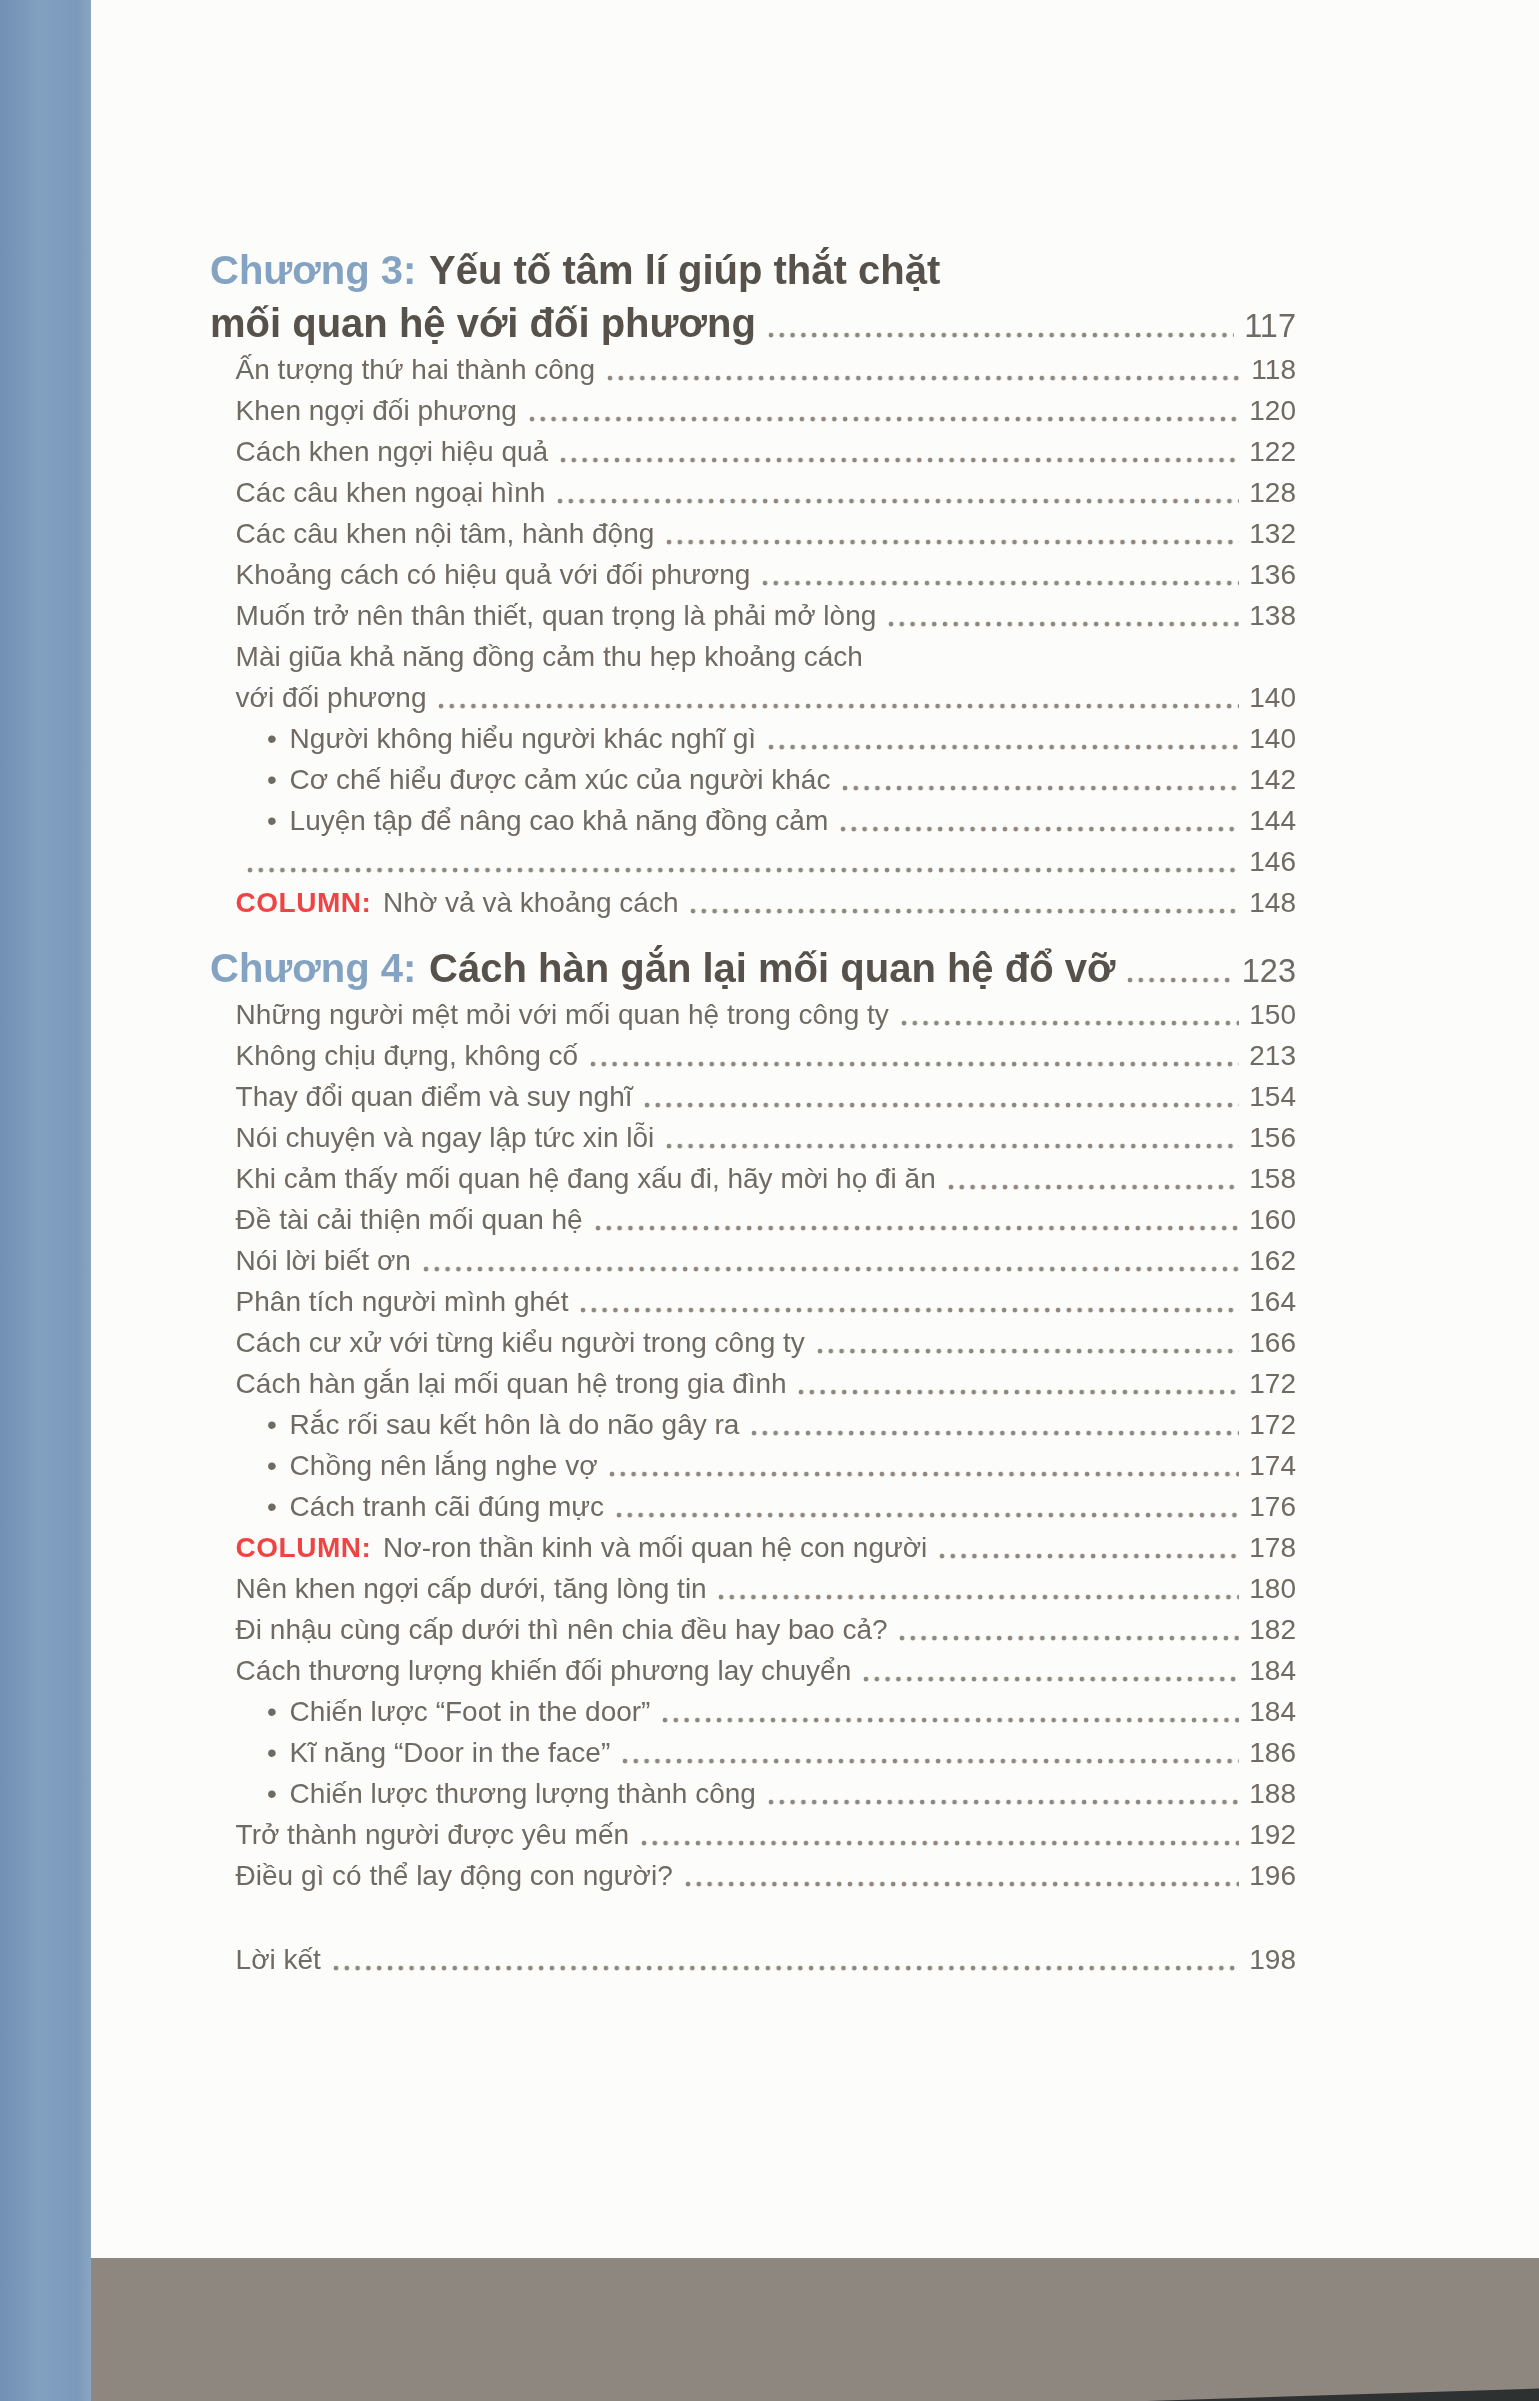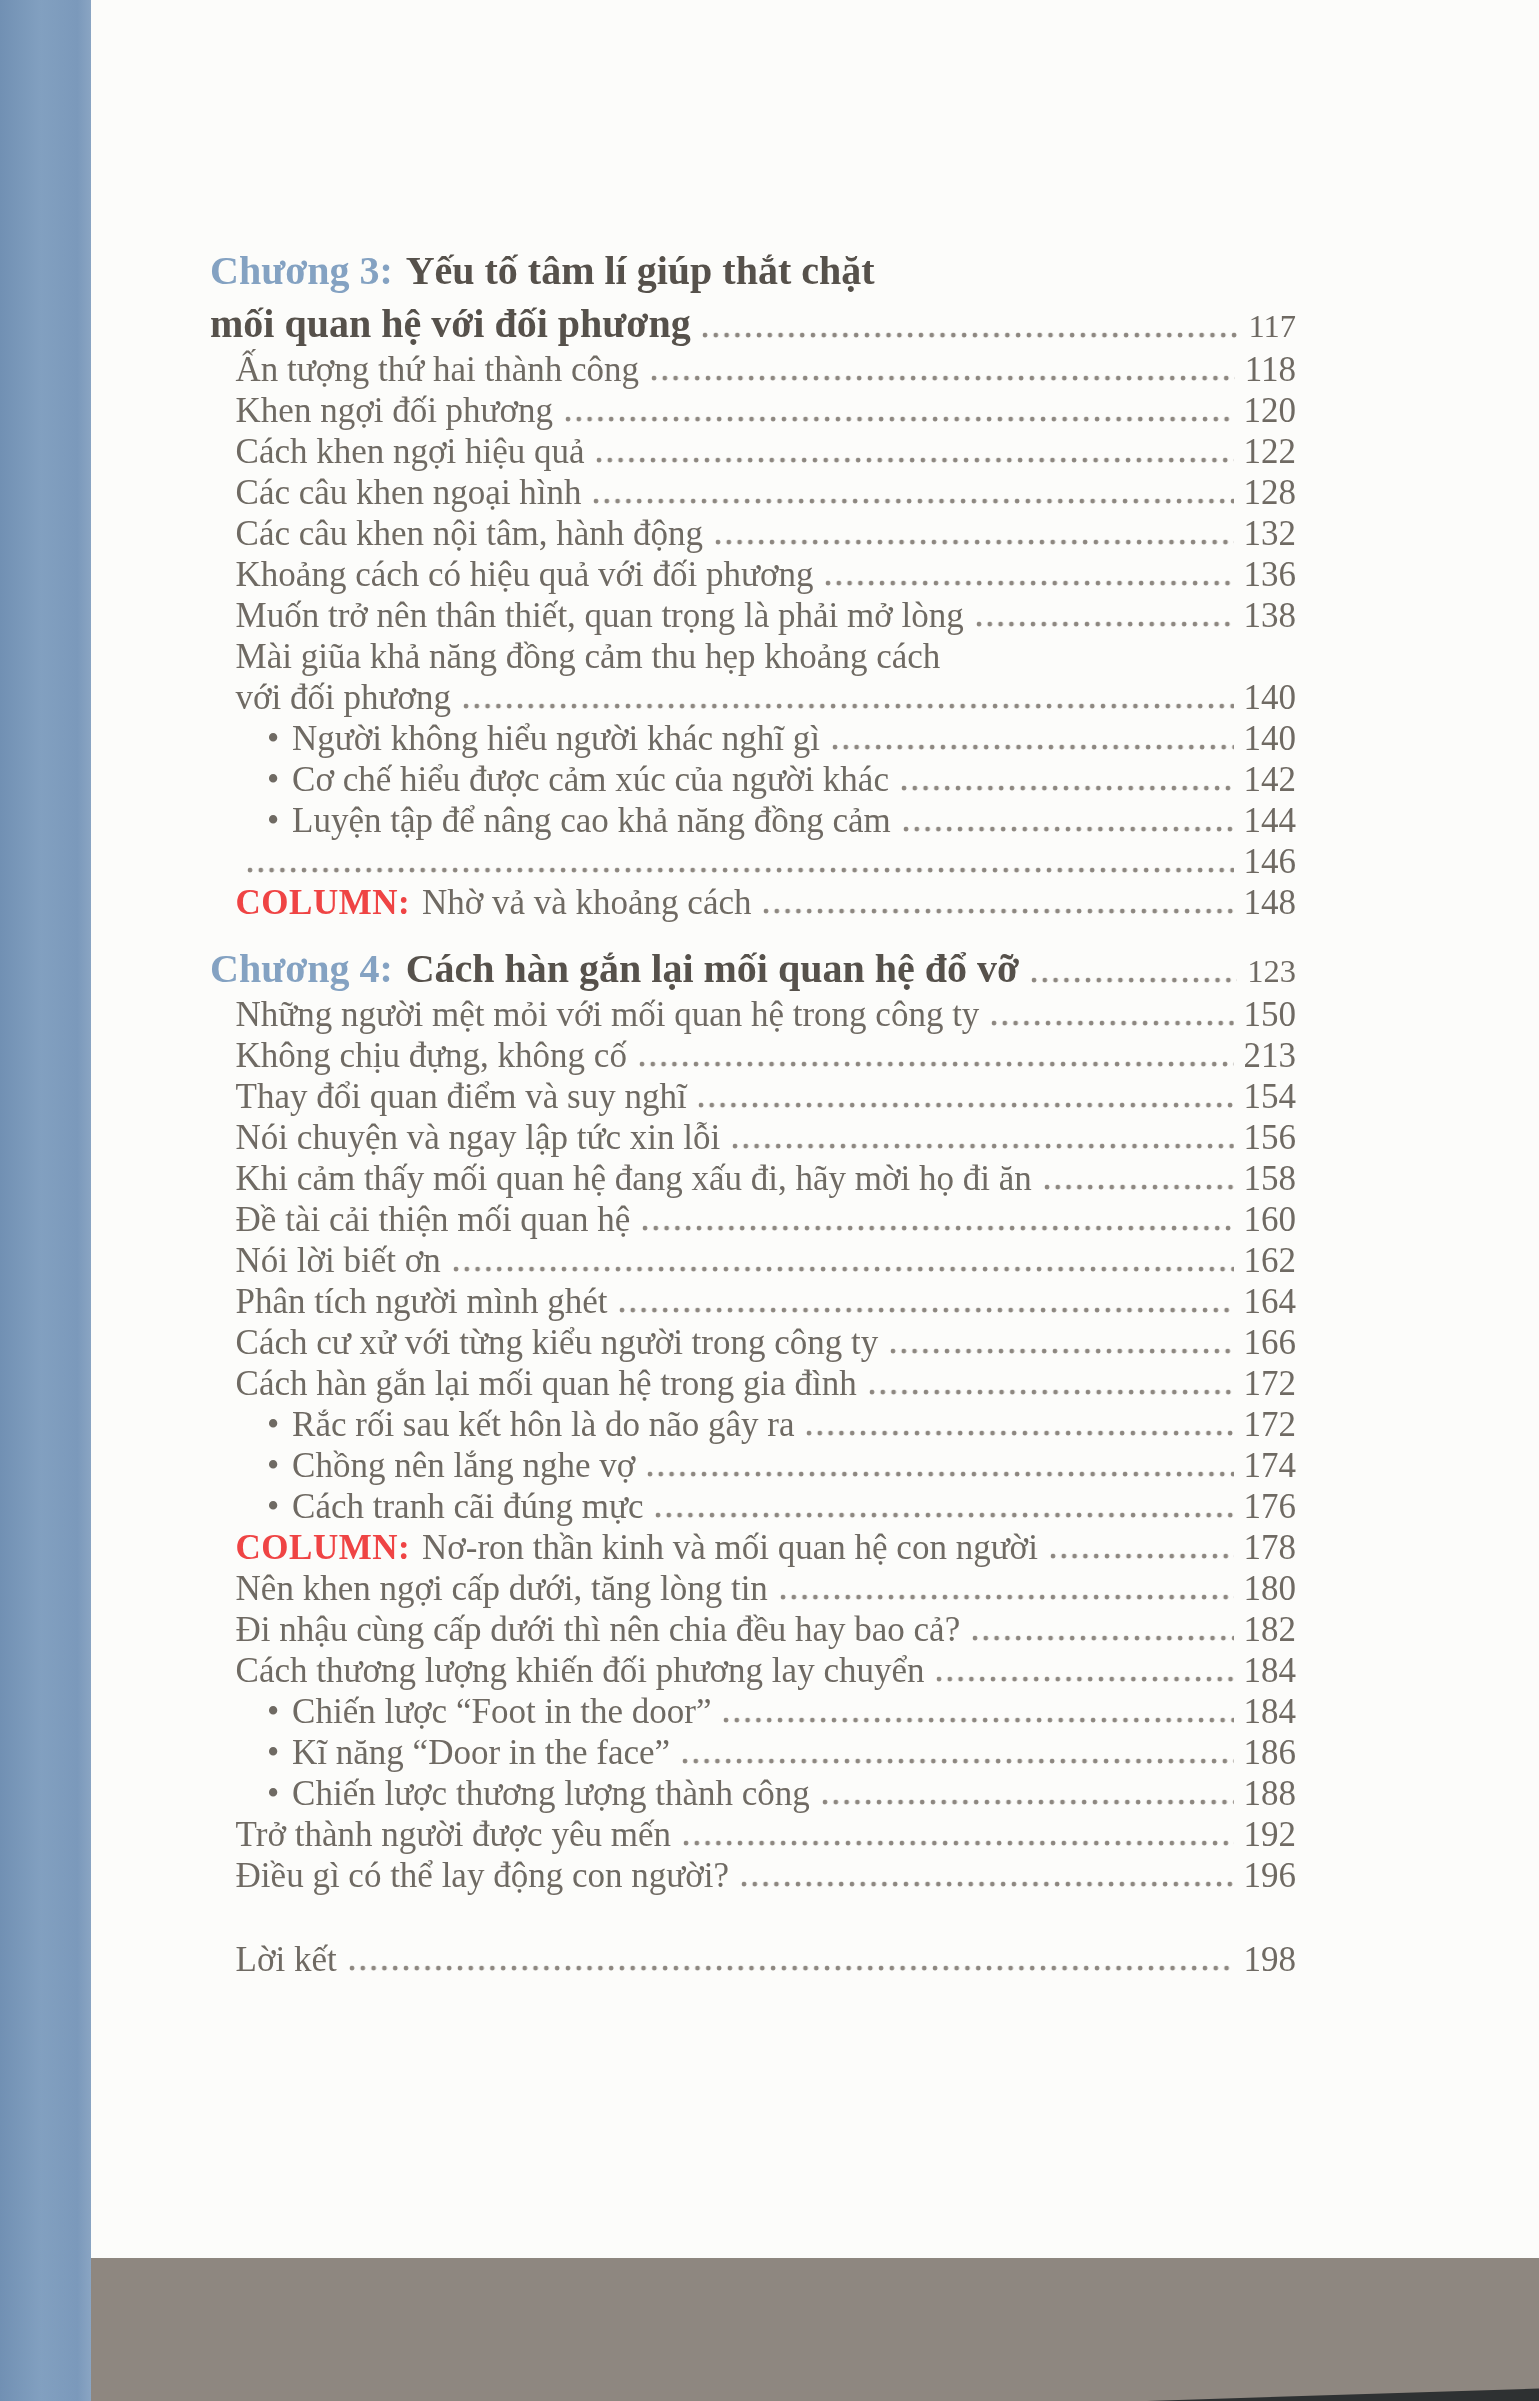--- a/index.html
+++ b/index.html
@@ -1,21 +1,21 @@
 <!DOCTYPE html>
 <html><head>
 <meta charset="utf-8">
 <style>
   html,body{margin:0;padding:0;background:#e8e8e6;}
   .canvas{
     position:relative;
     width:1540px;height:2402px;
     background:#fcfcfa;
     overflow:hidden;
-    font-family:Liberation Serif, serif;
+    font-family:Liberation Sans, sans-serif;
   }
   
   .spine-bar{
     position:absolute;left:0;top:0;width:91px;height:100%;
     background:linear-gradient(90deg,#7190b3 0%,#82a0c0 45%,#7b99bb 85%,#8aa5c3 100%);
   }
   
   .footer-band{
     position:absolute;left:91px;right:0;top:2258px;bottom:0;
     background:#8e8780;
@@ -26,21 +26,21 @@
     clip-path:polygon(0 100%,100% 15%,100% 100%);
   }
   
   .toc{
     position:absolute;left:210px;top:242px;width:1086px;
     color:#6f6a63;
   }
   .row{
     display:flex;align-items:flex-end;
     height:41px;
-    font-size:35px;line-height:39px;
+    font-size:28px;line-height:39px;
     white-space:nowrap;
   }
   .row .txt{color:#6f6a63;}
   .entry{padding-left:25.6px;}
   .b{padding-left:57px;}
   .bullet{margin-right:12.8px;color:#6f6a63;}
   .prefix{
     font-weight:700;color:#ef4444;margin-right:11.8px;letter-spacing:0.5px;
   }
   .chap-label{

